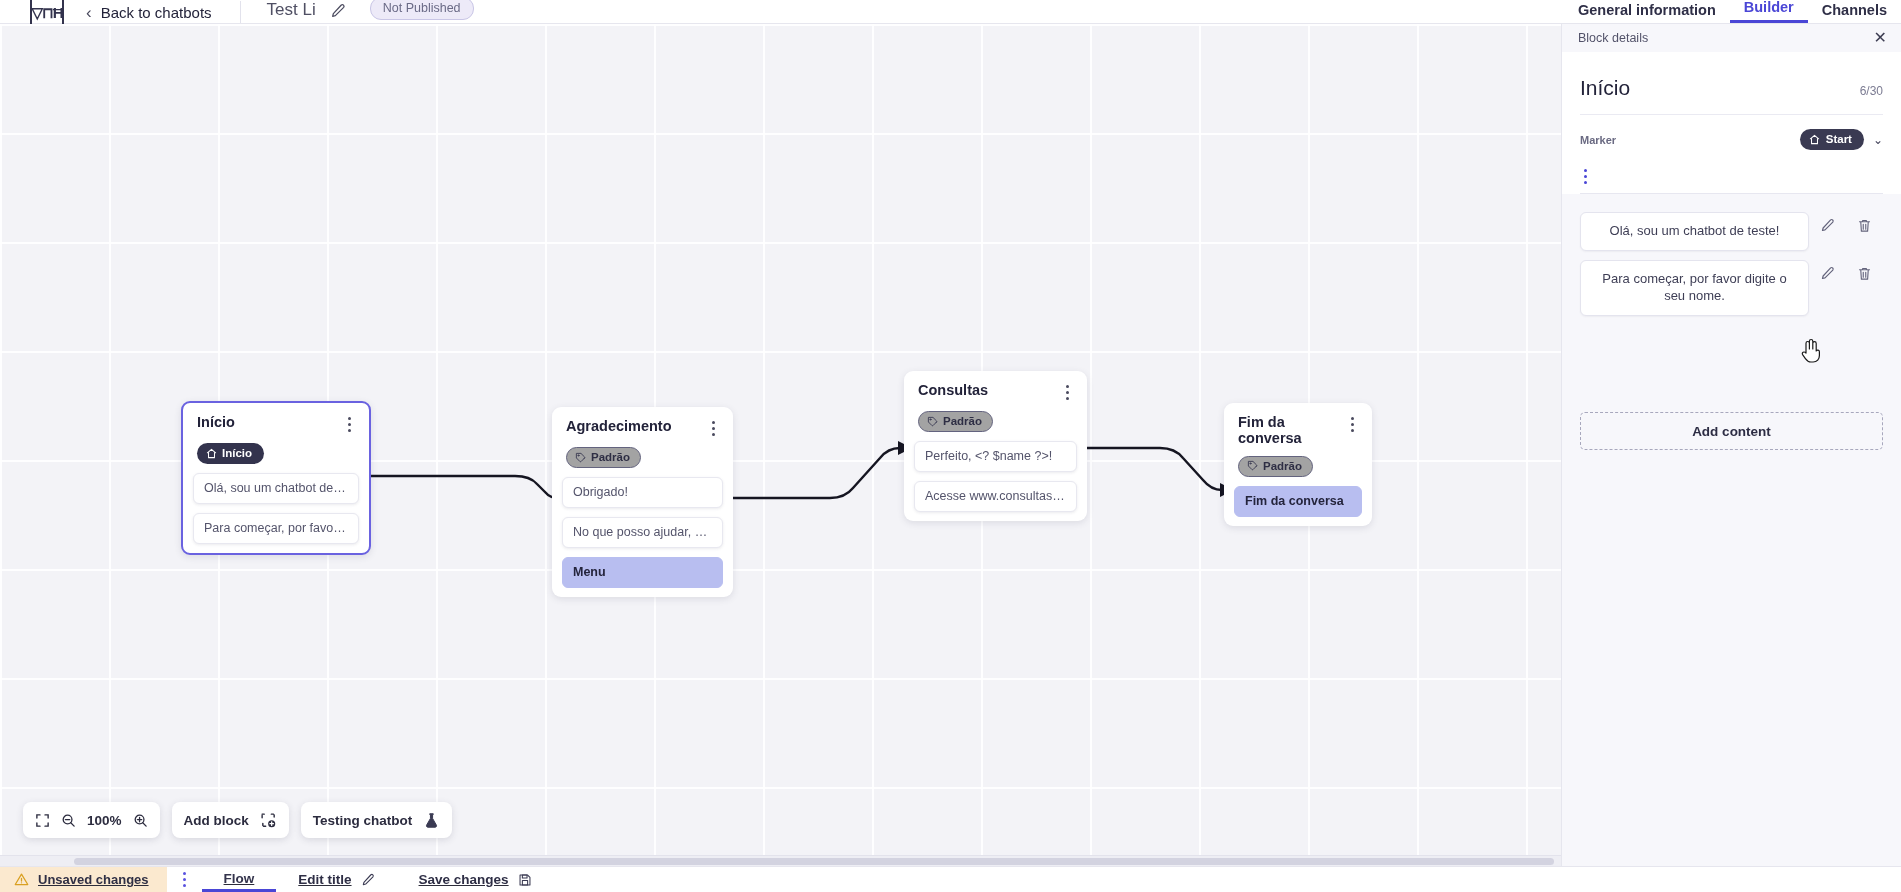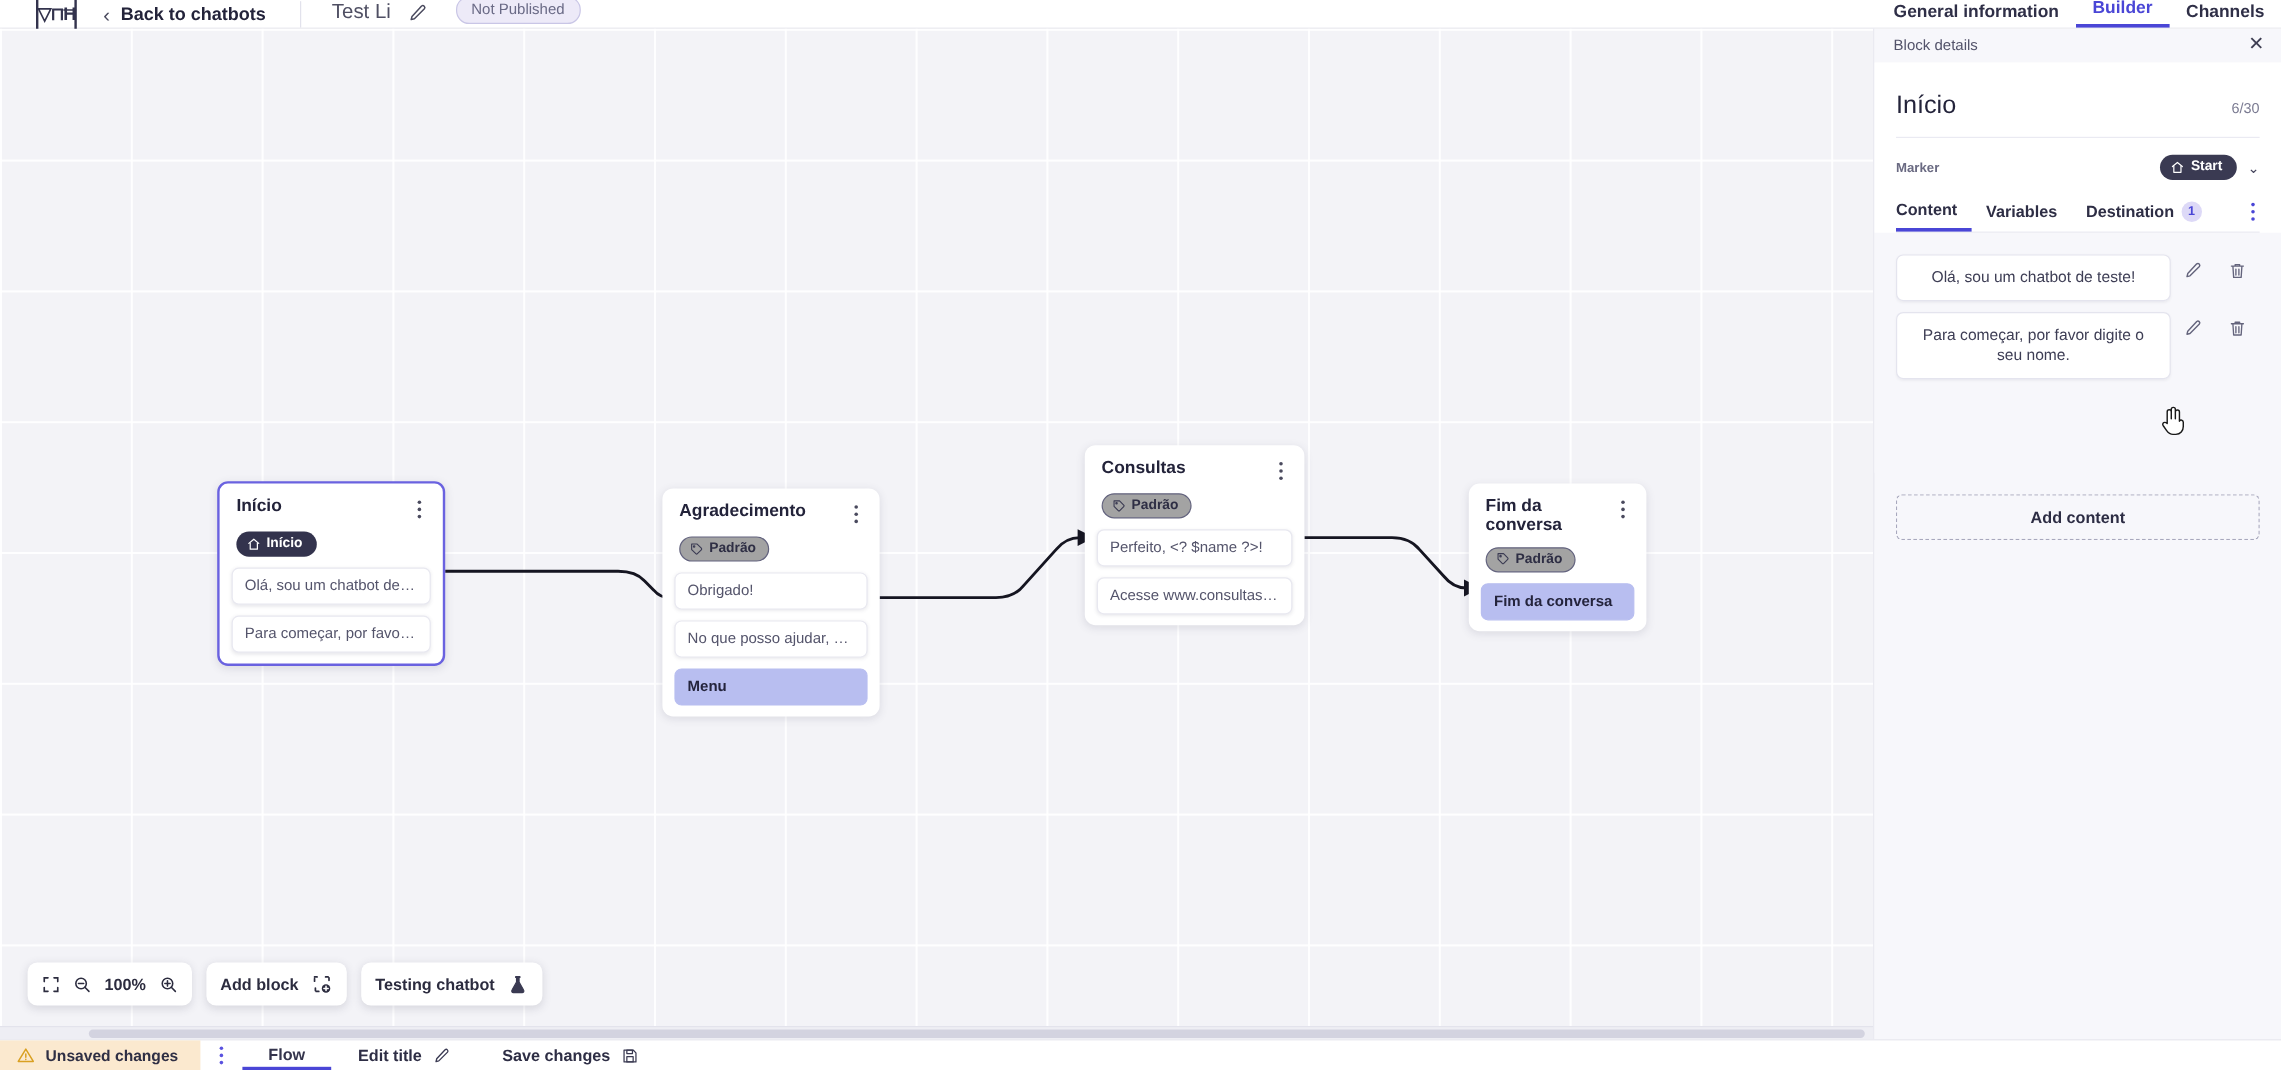--- a/index.html
+++ b/index.html
@@ -21,21 +21,21 @@
     display: flex; align-items: flex-end;
   }
   .logo-box {
     width: 34px; height: 30px; margin-left: 30px; margin-bottom: -4px;
     border: 2px solid #33334d; border-radius: 3px;
     display: flex; align-items: center; justify-content: center;
   }
   .logo-glyph { font-size: 15px; font-weight: 700; color: #33334d; line-height: 1; letter-spacing: -1px;}
   .back-wrap { display: flex; align-items: center; gap: 9px; margin-left: 22px; margin-bottom: 2px; }
   .chev-left { font-size: 17px; color: #4a4a5e; line-height: 1; }
-  .back-label { font-size: 15px; font-weight: 700; color: #23233a; white-space: nowrap; }
+  .back-label { font-size: 15px; font-weight: 400; color: #23233a; white-space: nowrap; }
   .hdr-divider { width:1px; height: 22px; background: #e2e2ec; margin-left: 28px; margin-bottom: 0; align-self: flex-end;}
   .bot-title { font-size: 17px; color: #4f4f63; margin-left: 26px; margin-bottom: 3px; white-space: nowrap; }
   .pencil-hdr { margin-left: 14px; margin-bottom: 4px; }
   .badge-notpub {
     margin-left: 24px; margin-bottom: 3px;
     border: 1px solid #c9c6e6; background: #edeaf8; color: #6a6a86;
     border-radius: 11px; font-size: 12.5px; padding: 3px 12px 4px; white-space: nowrap;
   }
   .top-tabs { position: absolute; right: 0px; bottom: 0; display: flex; align-items: flex-end; }
   .top-tab {
@@ -171,21 +171,21 @@
     font-size: 13.5px; font-weight: 700; color: #2d2d44; cursor: pointer;
     background: #f7f7fb;
   }
   .panel-rest { background: #f7f7fb; height: 520px; }
 
   .cursor-hand { position: absolute; left: 1800px; top: 338px; pointer-events:none; }
 
   
   .statusbar {
     position: absolute; left: 0; bottom: 0; width: 1901px; height: 26px;
-    background: #fff; border-top: 1px solid #e6e6ee; display: flex; align-items: stretch;
+    background: #fff; border-top: 1px solid #e6e6ee; display: flex; align-items: stretch; text-decoration: underline;
   }
   .unsaved {
     background: #fbe9cf; display:flex; align-items:center; gap: 9px;
     padding: 0 18px 0 14px; font-size: 13px; font-weight: 700; color: #2f2f44; white-space: nowrap;
   }
   .sb-kebab { display:flex; flex-direction: column; gap: 3px; align-items:center; justify-content:center; padding: 0 16px; cursor:pointer;}
   .sb-kebab i { width: 3px; height: 3px; border-radius:50%; background: #5a52e0; display:block;}
   .sb-item {
     display:flex; align-items:center; gap: 9px; padding: 0 22px;
     font-size: 13.5px; font-weight: 700; color: #2e2e45; white-space: nowrap; cursor: pointer;
@@ -382,32 +382,20 @@
                 <path d="M3 10.5 12 3l9 7.5"></path>
                 <path d="M5.5 9.8V21h13V9.8"></path>
               </svg>
             <span>Start</span>
           </span>
           <span class="chev-dn">⌄</span>
         </span>
       </div>
 
       <div class="tabs-row">
-        <div class="tabs-left">
-          <div class="tab active">
-            <span>Content</span>
-          </div>
-          <div class="tab">
-            <span>Variables</span>
-          </div>
-          <div class="tab">
-            <span>Destination</span>
-            <span class="tab-badge">1</span>
-          </div>
-        </div>
         <span class="kebab tabs-kebab">
             <i style="background:#4a46d6"></i>
             <i style="background:#4a46d6"></i>
             <i style="background:#4a46d6"></i>
           </span>
       </div>
     </div>
 
     <div class="content-area">
       <div class="content-item">

